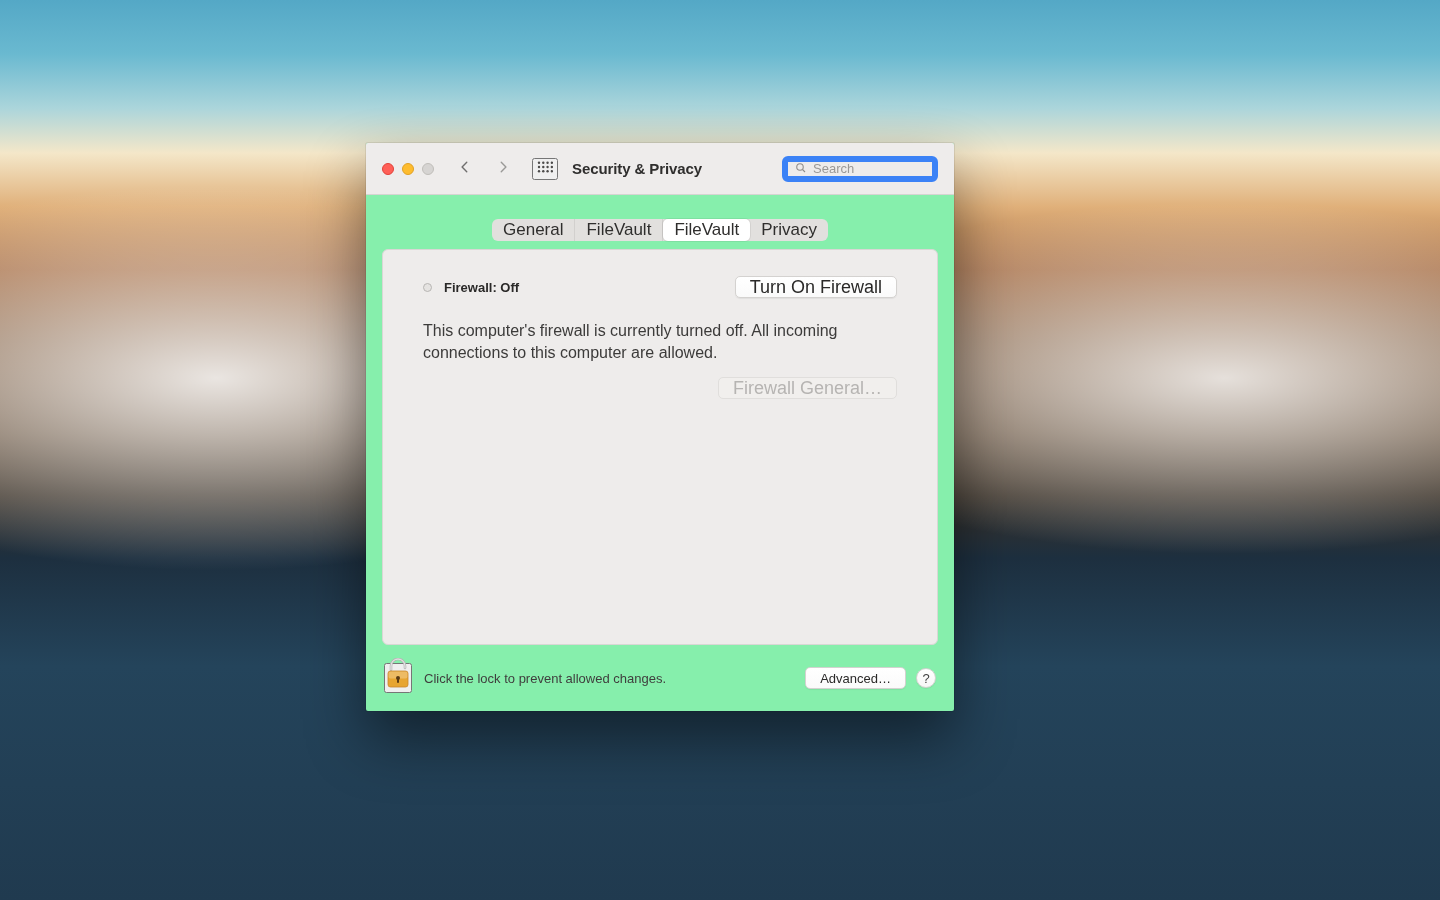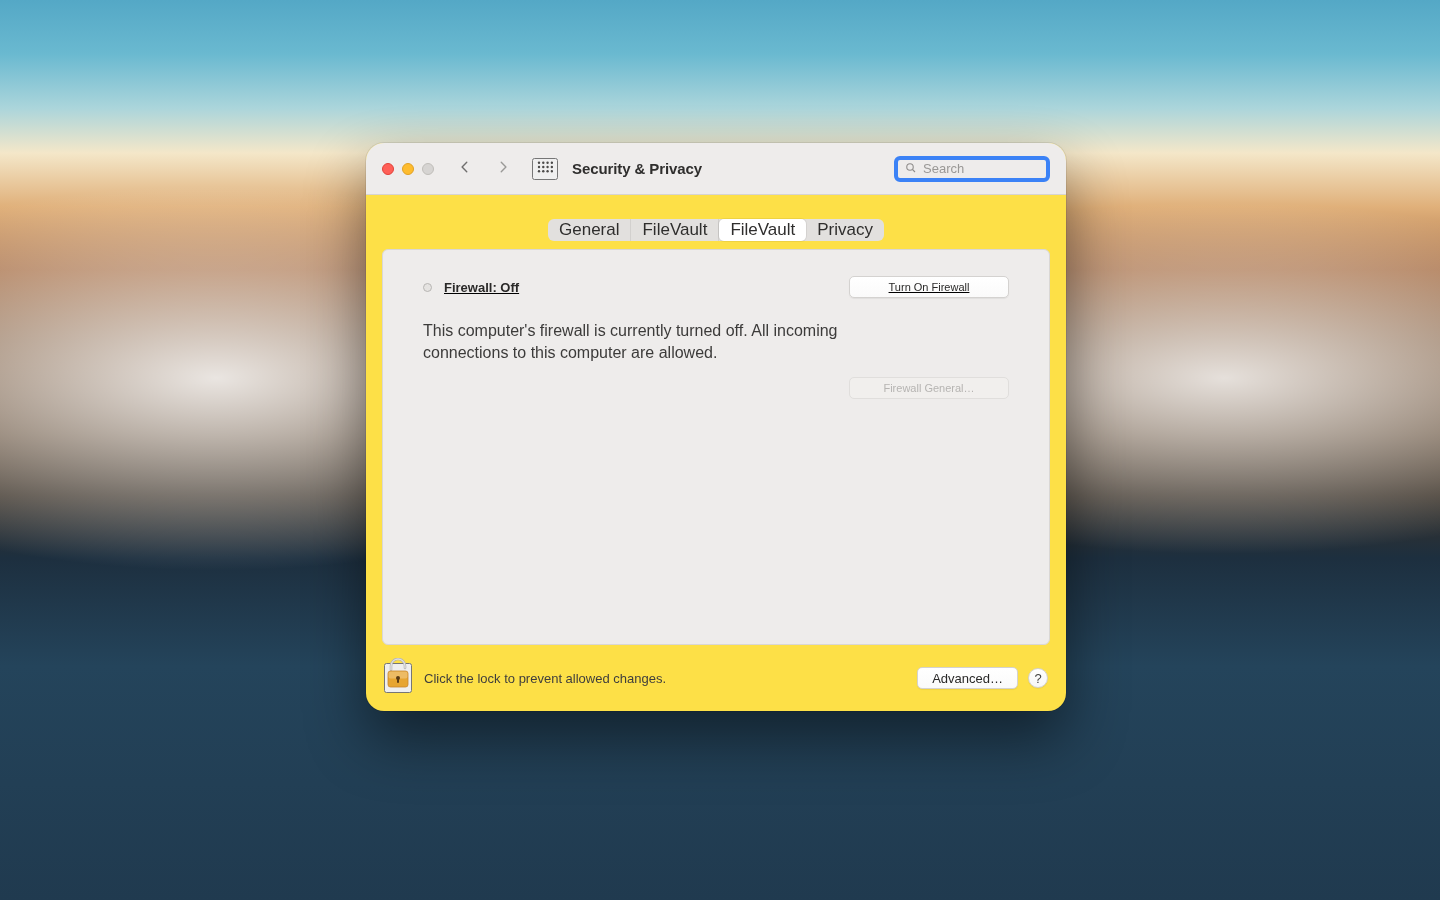--- a/index.html
+++ b/index.html
@@ -8,22 +8,22 @@
       position: absolute; inset: 0;
       background:
         radial-gradient(ellipse 900px 350px at 15% 42%, rgba(255,255,255,0.85) 0%, rgba(255,255,255,0) 55%),
         radial-gradient(ellipse 900px 320px at 85% 42%, rgba(255,255,255,0.82) 0%, rgba(255,255,255,0) 55%),
         linear-gradient(180deg,
           #54a8c6 0%, #6ab9d0 6%, #abd5db 12%, #f4e7c9 17%,
           #e0b07a 23%, #a87047 30%, #7e5a3c 38%, #5f4832 48%,
           #3b3228 55%, #1d2f3f 62%, #24445b 74%, #203a4f 100%);
     }
     .window {
-      position: absolute; left: 366px; top: 143px; width: 700px; height: 568px;
-      background: #fde047; border-radius: 18px; box-shadow: 0 28px 60px rgba(0,0,0,0.48), 0 0 0 1px rgba(0,0,0,0.08);
+      position: absolute; left: 366px; top: 143px; width: 588px; height: 568px;
+      background: #86efac; border-radius: 2px; box-shadow: 0 28px 60px rgba(0,0,0,0.48), 0 0 0 1px rgba(0,0,0,0.08);
       display: flex; flex-direction: column; overflow: hidden;
     }
     .titlebar {
       height: 52px; display: flex; align-items: center; padding: 0 16px;
       border-bottom: 1px solid #d6d4d2; background: #eeeceb; gap: 8px;
     }
     .traffic { display: flex; gap: 8px; align-items: center; margin-right: 8px; }
     .tl { width: 12px; height: 12px; border-radius: 50%; }
     .tl-close { background: #ff5f57; border: 0.5px solid #e24138; }
     .tl-min   { background: #febc2e; border: 0.5px solid #e1a124; }
@@ -32,21 +32,21 @@
       width: 30px; height: 26px; display: flex; align-items: center; justify-content: center;
       border-radius: 5px; background: transparent; border: none; cursor: default;
     }
     .navbtn svg { width: 14px; height: 14px; stroke: #6f6e6d; fill: none; stroke-width: 2.4; stroke-linecap: round; stroke-linejoin: round; }
     .navbtn.fwd svg { stroke: #9a9997; }
     .gridbtn { width: 26px; height: 22px; display: flex; align-items: center; justify-content: center; margin: 0 6px; }
     .gridbtn svg { width: 16px; height: 12px; fill: #4b4a49; }
     .win-title { font-size: 15px; font-weight: 700; color: #2f2e2d; letter-spacing: -0.1px; }
     .spacer { flex: 1; }
     .search {
-      display: flex; align-items: center; width: 156px; height: 26px; border: 4px solid #3b82f6;
+      display: flex; align-items: center; width: 156px; height: 26px; border: 6px solid #3b82f6;
       border-radius: 6px; background: #eeeceb; padding: 0 7px; gap: 6px;
     }
     .search svg { width: 12px; height: 12px; stroke: #8f8d8b; fill: none; stroke-width: 2.2; }
     .search input { border: none; outline: none; background: transparent; font-size: 13px; color: #2f2e2d; width: 100%; }
     .search input::placeholder { color: #9a9896; }
 
     .tabs-zone { display: flex; justify-content: center; padding-top: 24px; }
     .segment {
       display: flex; background: #e2e0de; border-radius: 6px; height: 22px; align-items: stretch;
     }
@@ -55,27 +55,27 @@
       display: flex; align-items: center; cursor: default; border-right: 1px solid #d2d0ce;
     }
     .segbtn:last-child { border-right: none; }
     .segbtn.active { background: #ffffff; border-radius: 5px; box-shadow: 0 0 0 1px rgba(0,0,0,0.06); border-right: none; }
 
     .content {
       margin: 8px 16px 0 16px; flex: 1;
       background: #eeeceb; border: 1px solid #d9d7d5; border-radius: 6px;
       padding: 26px 40px 20px 40px; position: relative;
     }
-    .status-row { display: flex; align-items: center; gap: 12px; text-decoration: underline; }
+    .status-row { display: flex; align-items: center; gap: 12px; }
     .led { width: 9px; height: 9px; border-radius: 50%; background: #e5e3e1; border: 1px solid #b7b5b3; }
     .status-label { font-size: 13px; font-weight: 600; color: #2a2928; }
     .mac-btn {
       min-width: 160px; height: 22px; border: 1px solid #d4d2d0; border-radius: 5px;
       background: linear-gradient(#ffffff,#fafafa); box-shadow: 0 1px 1px rgba(0,0,0,0.06);
-      font-size: 11px; color: #2a2928; padding: 0 14px; cursor: default;
+      font-size: 18px; color: #2a2928; padding: 0 14px; cursor: default;
     }
     .mac-btn.disabled { color: #b6b4b2; background: #f1efed; border-color: #e0dedc; box-shadow: none; }
     .desc { font-size: 16px; color: #3c3b3a; margin-top: 22px; max-width: 470px; line-height: 1.35; }
     .options-row { margin-top: 14px; display: flex; justify-content: flex-end; }
 
     .footer {
       height: 66px; display: flex; align-items: center; padding: 0 18px; gap: 12px;
     }
     .lock-icon { width: 28px; height: 30px; display: flex; align-items: flex-end; justify-content: center; }
     .lock-icon svg { width: 26px; height: 30px; }

